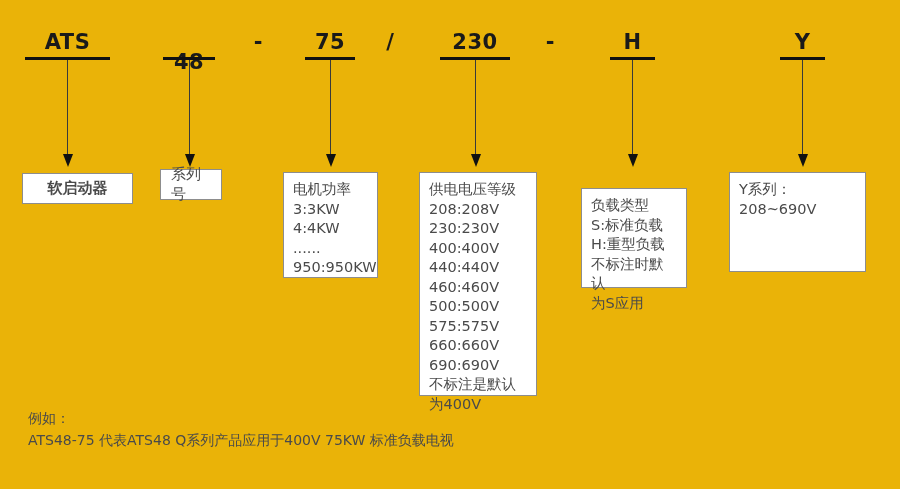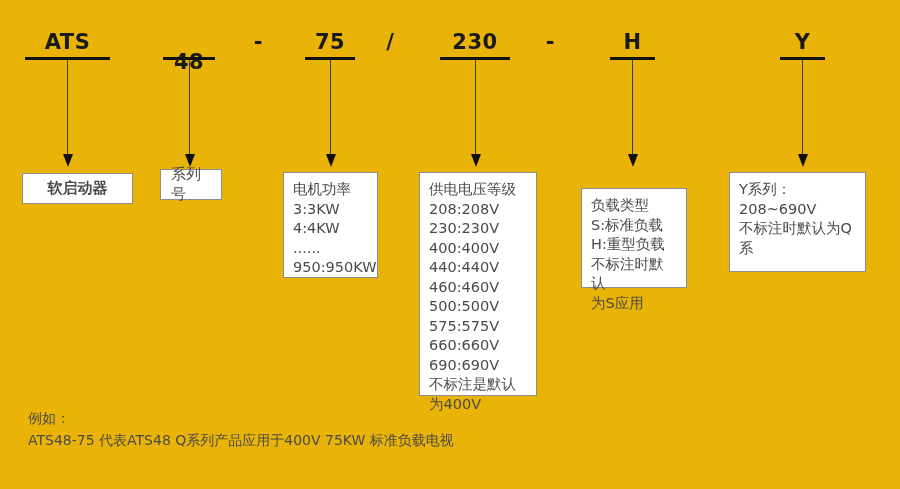--- a/index.html
+++ b/index.html
@@ -120,19 +120,19 @@
       <div class="arrow-head" style="left: 627.5px; top: 154px;"></div>
       <div class="arrow-stem" style="left: 802px; top: 60px; height: 95px;"></div>
       <div class="arrow-head" style="left: 797.5px; top: 154px;"></div>
     </div>
   <div id="boxes">
       <div class="desc-box centered" style="left: 22px; top: 173px; width: 111px; height: 31px; font-weight: bold;"><div><span class="desc-line">软启动器</span></div></div>
       <div class="desc-box centered" style="left: 160px; top: 169px; width: 62px; height: 31px;"><div><span class="desc-line">系列号</span></div></div>
       <div class="desc-box" style="left: 283px; top: 172px; width: 95px; height: 106px;"><div><span class="desc-line">电机功率</span><span class="desc-line">3:3KW</span><span class="desc-line">4:4KW</span><span class="desc-line">......</span><span class="desc-line">950:950KW</span></div></div>
       <div class="desc-box" style="left: 419px; top: 172px; width: 118px; height: 224px;"><div><span class="desc-line">供电电压等级</span><span class="desc-line">208:208V</span><span class="desc-line">230:230V</span><span class="desc-line">400:400V</span><span class="desc-line">440:440V</span><span class="desc-line">460:460V</span><span class="desc-line">500:500V</span><span class="desc-line">575:575V</span><span class="desc-line">660:660V</span><span class="desc-line">690:690V</span><span class="desc-line">不标注是默认</span><span class="desc-line">为400V</span></div></div>
       <div class="desc-box" style="left: 581px; top: 172px; width: 106px; height: 100px; margin-top: 16px;"><div><span class="desc-line">负载类型</span><span class="desc-line">S:标准负载</span><span class="desc-line">H:重型负载</span><span class="desc-line">不标注时默认</span><span class="desc-line">为S应用</span></div></div>
-      <div class="desc-box" style="left: 729px; top: 172px; width: 137px; height: 100px;"><div><span class="desc-line">Y系列：208~690V</span><span class="desc-line">不标注时默认为Q系</span></div></div>
+      <div class="desc-box" style="left: 729px; top: 172px; width: 137px; height: 100px;"><div><span class="desc-line">Y系列：208~690V</span></div></div>
     </div>
 
   <div class="note" style="left:28px; top:408px;">例如：</div>
   <div class="note" style="left:28px; top:430px;">ATS48-75 代表ATS48 Q系列产品应用于400V 75KW 标准负载电视</div>
 
 </div>
 
 </body></html>

